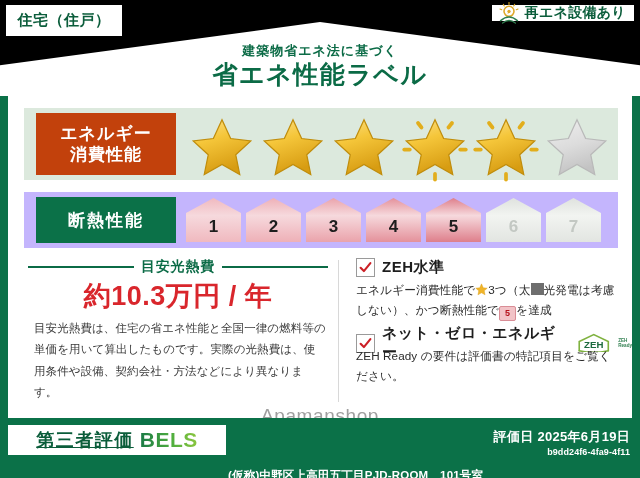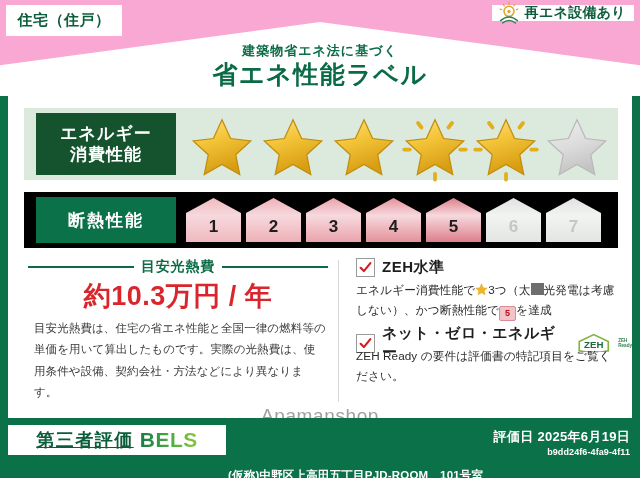--- a/index.html
+++ b/index.html
@@ -5,21 +5,21 @@
   html,body{margin:0;padding:0;}
   body{
     width:640px;height:478px;overflow:hidden;
     background:#0b7148;
     font-family:"Liberation Sans","DejaVu Sans",sans-serif;
     -webkit-font-smoothing:antialiased;
   }
   #root{position:relative;width:640px;height:478px;background:#0b7148;}
 
   
-  .topband{position:absolute;left:0;top:0;width:640px;height:96px;background:#f9a8d4;overflow:hidden;}
+  .topband{position:absolute;left:0;top:0;width:640px;height:96px;background:#000000;overflow:hidden;}
   .chev{
     position:absolute;left:-4px;top:22px;width:648px;height:78px;background:#ffffff;
     clip-path:polygon(0 100%,0 56%,50% 0,100% 56%,100% 100%);
   }
 
   .tag-house{
     position:absolute;left:6px;top:5px;width:116px;height:31px;background:#ffffff;
     display:flex;align-items:center;justify-content:center;
     color:#0b5d3b;font-weight:bold;font-size:15px;letter-spacing:.5px;
   }
@@ -40,36 +40,36 @@
   }
 
   
   .card{
     position:absolute;left:8px;top:96px;width:624px;height:322px;background:#ffffff;
   }
 
   
   .row-energy{position:absolute;left:16px;top:12px;width:594px;height:72px;background:#dce9dd;}
   .lbl{
-    position:absolute;left:12px;top:5px;width:140px;height:62px;background:#14532d;
+    position:absolute;left:12px;top:5px;width:140px;height:62px;background:#c2410c;
     display:flex;flex-direction:column;align-items:center;justify-content:center;
     color:#fff;font-weight:bold;font-size:17px;line-height:1.25;letter-spacing:1px;
   }
   .stars{position:absolute;left:162px;top:3px;width:424px;height:66px;}
   .star{position:absolute;top:6px;width:72px;height:60px;}
 
   .solar-note{
     position:absolute;left:375px;top:100px;color:#2d2d2d;font-size:9.5px;font-weight:bold;
     letter-spacing:.2px;white-space:nowrap;
   }
   .bracket{position:absolute;left:382px;top:112px;width:180px;height:8px;
     border:1.4px solid #5c5c5c;border-bottom:none;}
 
   
-  .row-ins{position:absolute;left:16px;top:96px;width:594px;height:56px;background:#000000;}
+  .row-ins{position:absolute;left:16px;top:96px;width:594px;height:56px;background:#c4b5fd;}
   .lbl2{
     position:absolute;left:12px;top:5px;width:140px;height:46px;background:#0b7148;
     display:flex;align-items:center;justify-content:center;
     color:#fff;font-weight:bold;font-size:17px;letter-spacing:2px;
   }
   .houses{position:absolute;left:162px;top:4px;width:424px;height:48px;}
   .hs{
     position:absolute;top:2px;width:55px;height:44px;
     clip-path:polygon(50% 0,100% 34%,100% 100%,0 100%,0 34%);
     display:flex;align-items:flex-end;justify-content:center;

